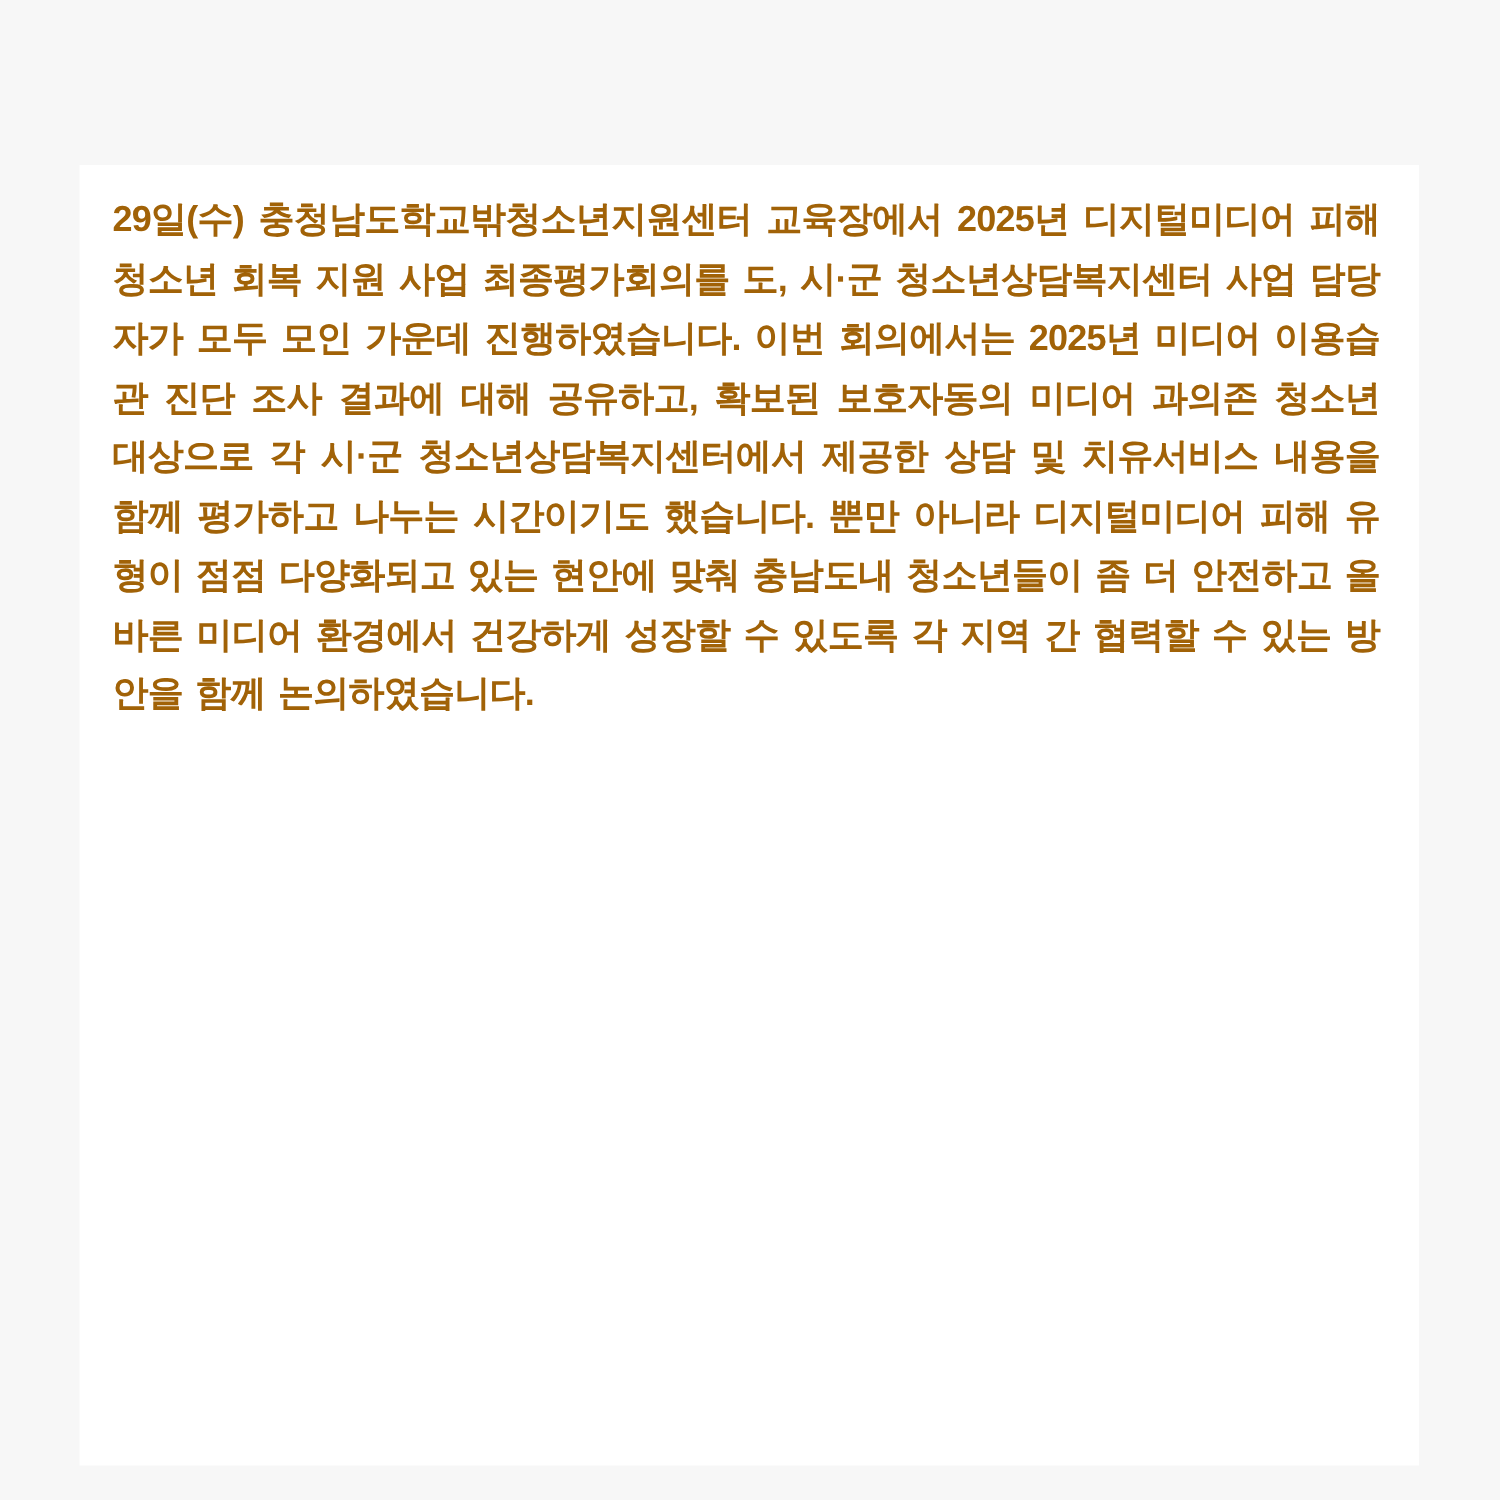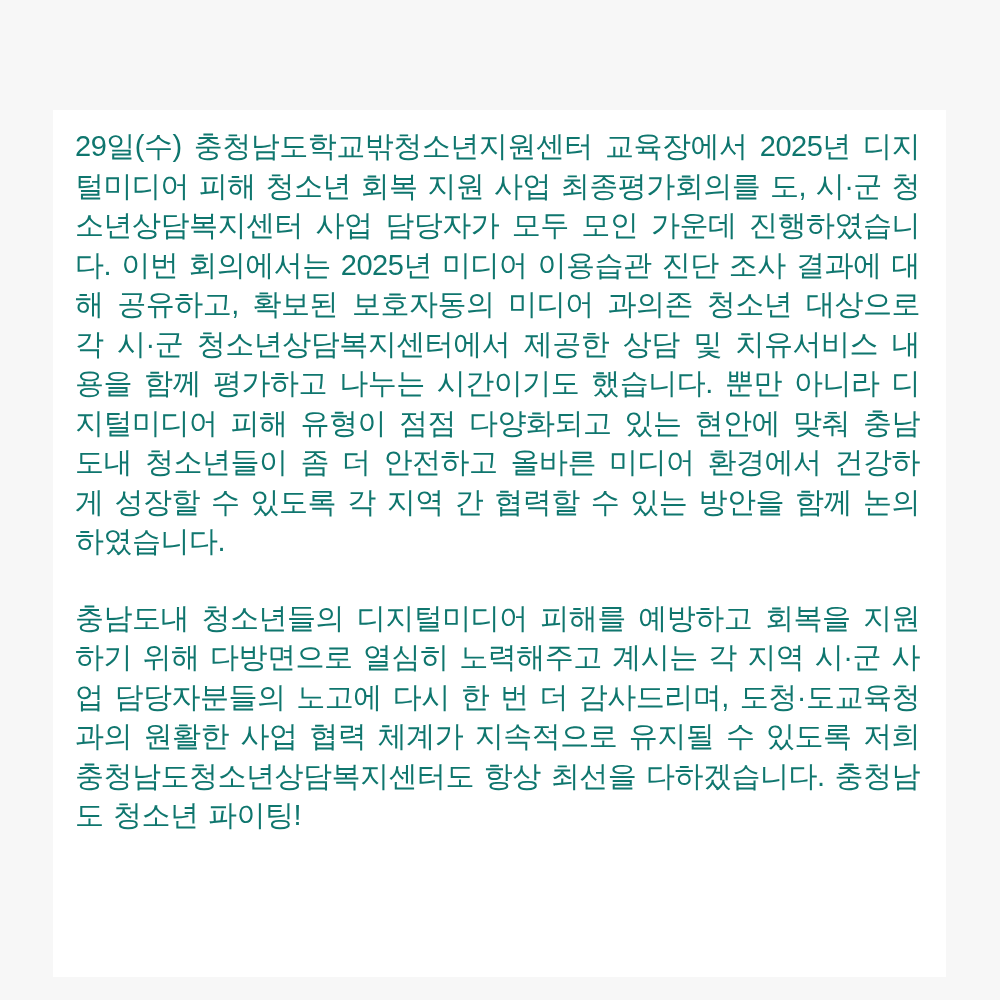--- a/index.html
+++ b/index.html
@@ -18,32 +18,31 @@
     left: 53px;
     top: 110px;
     width: 893px;
     height: 867px;
     background: #ffffff;
     box-sizing: border-box;
     padding: 17px 26px 24px 22px;
   }
   .body-text {
     margin: 0;
-    color: #0f766e;
-    font-size: 29px;
+    color: #a16207;
+    font-size: 24px;
     line-height: 39.5px;
-    font-weight: 400;
+    font-weight: 700;
     letter-spacing: -0.5px;
     word-spacing: 2px;
     text-align: justify;
     text-justify: inter-word;
   }
   .body-text + .body-text {
     margin-top: 37px;
   }
 </style>
 </head>
 <body>
 
 <div class="content-card">
   <p class="body-text">29일(수) 충청남도학교밖청소년지원센터 교육장에서 2025년 디지털미디어 피해 청소년 회복 지원 사업 최종평가회의를 도, 시·군 청소년상담복지센터 사업 담당자가 모두 모인 가운데 진행하였습니다. 이번 회의에서는 2025년 미디어 이용습관 진단 조사 결과에 대해 공유하고, 확보된 보호자동의 미디어 과의존 청소년 대상으로 각 시·군 청소년상담복지센터에서 제공한 상담 및 치유서비스 내용을 함께 평가하고 나누는 시간이기도 했습니다. 뿐만 아니라 디지털미디어 피해 유형이 점점 다양화되고 있는 현안에 맞춰 충남도내 청소년들이 좀 더 안전하고 올바른 미디어 환경에서 건강하게 성장할 수 있도록 각 지역 간 협력할 수 있는 방안을 함께 논의하였습니다.</p>
-  <p class="body-text">충남도내 청소년들의 디지털미디어 피해를 예방하고 회복을 지원하기 위해 다방면으로 열심히 노력해주고 계시는 각 지역 시·군 사업 담당자분들의 노고에 다시 한 번 더 감사드리며, 도청·도교육청과의 원활한 사업 협력 체계가 지속적으로 유지될 수 있도록 저희 충청남도청소년상담복지센터도 항상 최선을 다하겠습니다. 충청남도 청소년 파이팅!</p>
 </div>
 
 </body></html>

